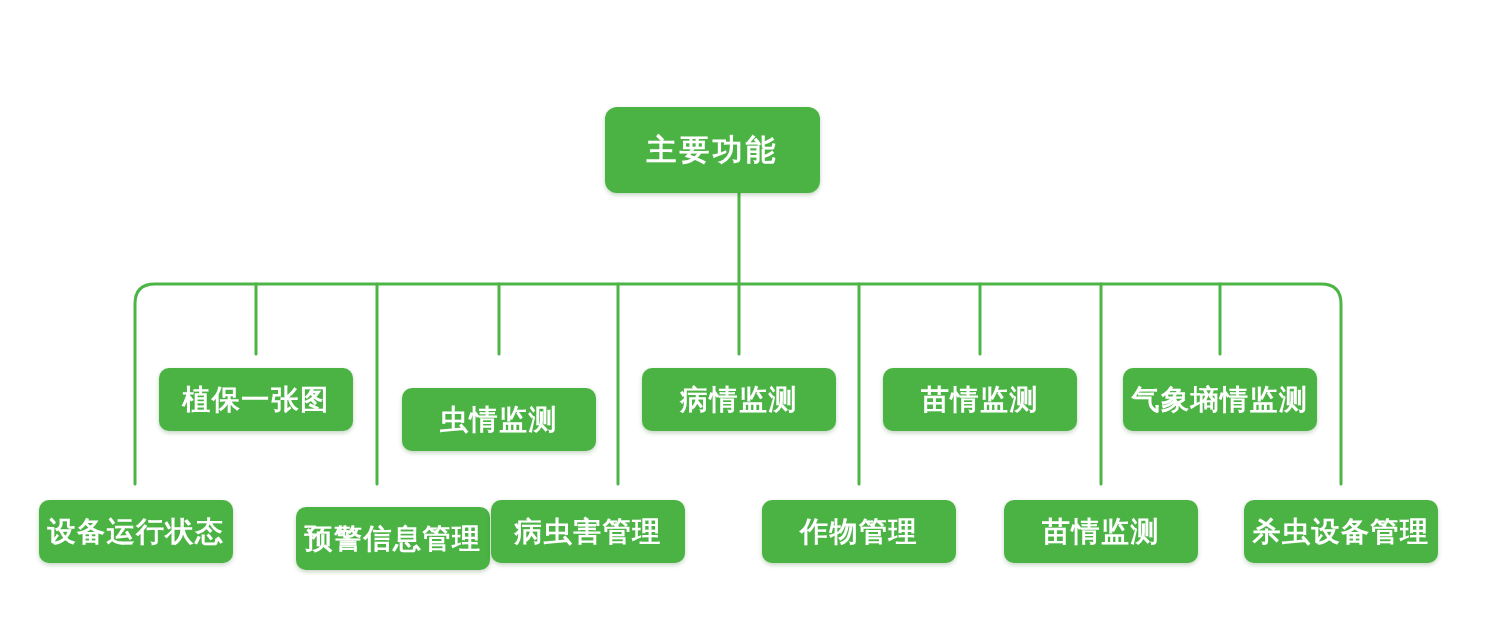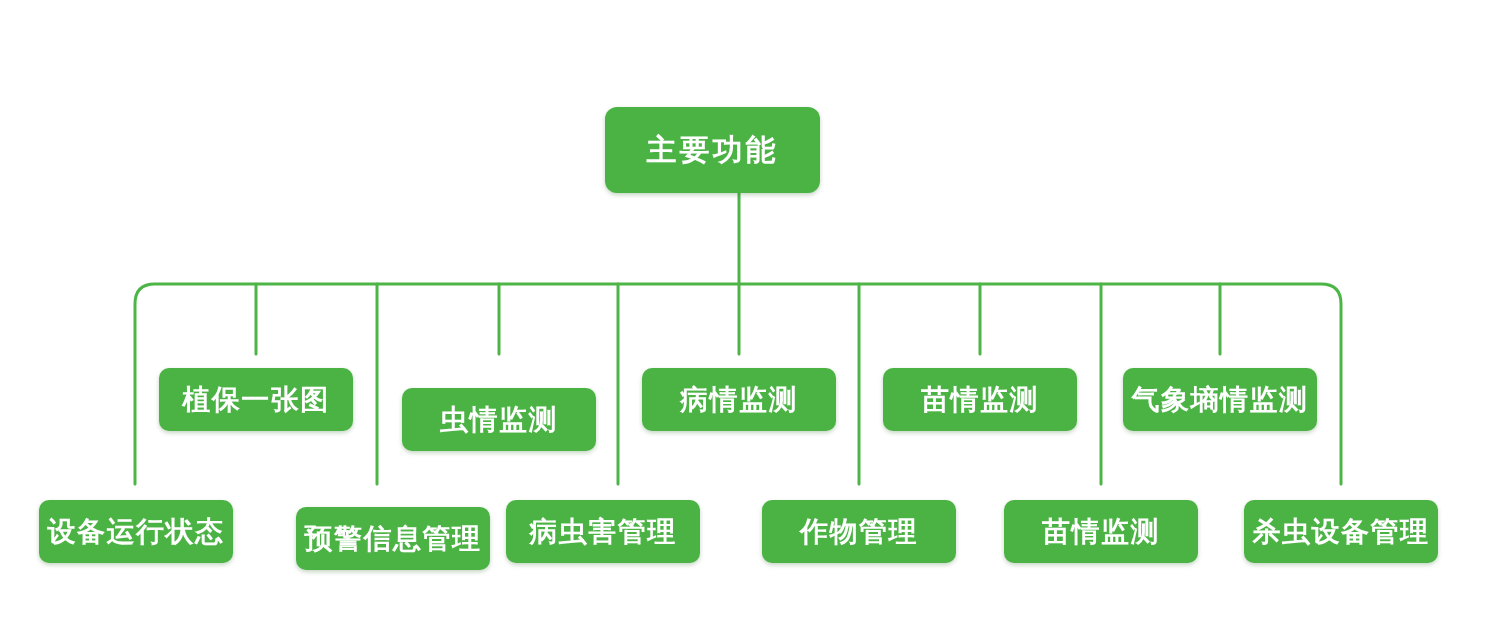--- a/index.html
+++ b/index.html
@@ -53,21 +53,21 @@
   }
   
   .r1c1 { left: 159px;  top: 368px; }
   .r1c2 { left: 402px;  top: 368px; margin-top: 20px; }
   .r1c3 { left: 642px;  top: 368px; text-align: center; }
   .r1c4 { left: 883px;  top: 368px; }
   .r1c5 { left: 1123px; top: 368px; }
   
   .r2c1 { left: 39px;   top: 500px; text-align: center; }
   .r2c2 { left: 280px;  top: 507px; margin-left: 16px; }
-  .r2c3 { left: 506px;  top: 500px; }
+  .r2c3 { left: 491px;  top: 500px; }
   .r2c4 { left: 762px;  top: 500px; }
   .r2c5 { left: 1004px; top: 500px; }
   .r2c6 { left: 1244px; top: 500px; }
 </style>
 </head>
 <body>
 
 <div class="canvas">
 
   <svg class="connectors" width="1492" height="621" viewBox="0 0 1492 621" aria-hidden="true">

